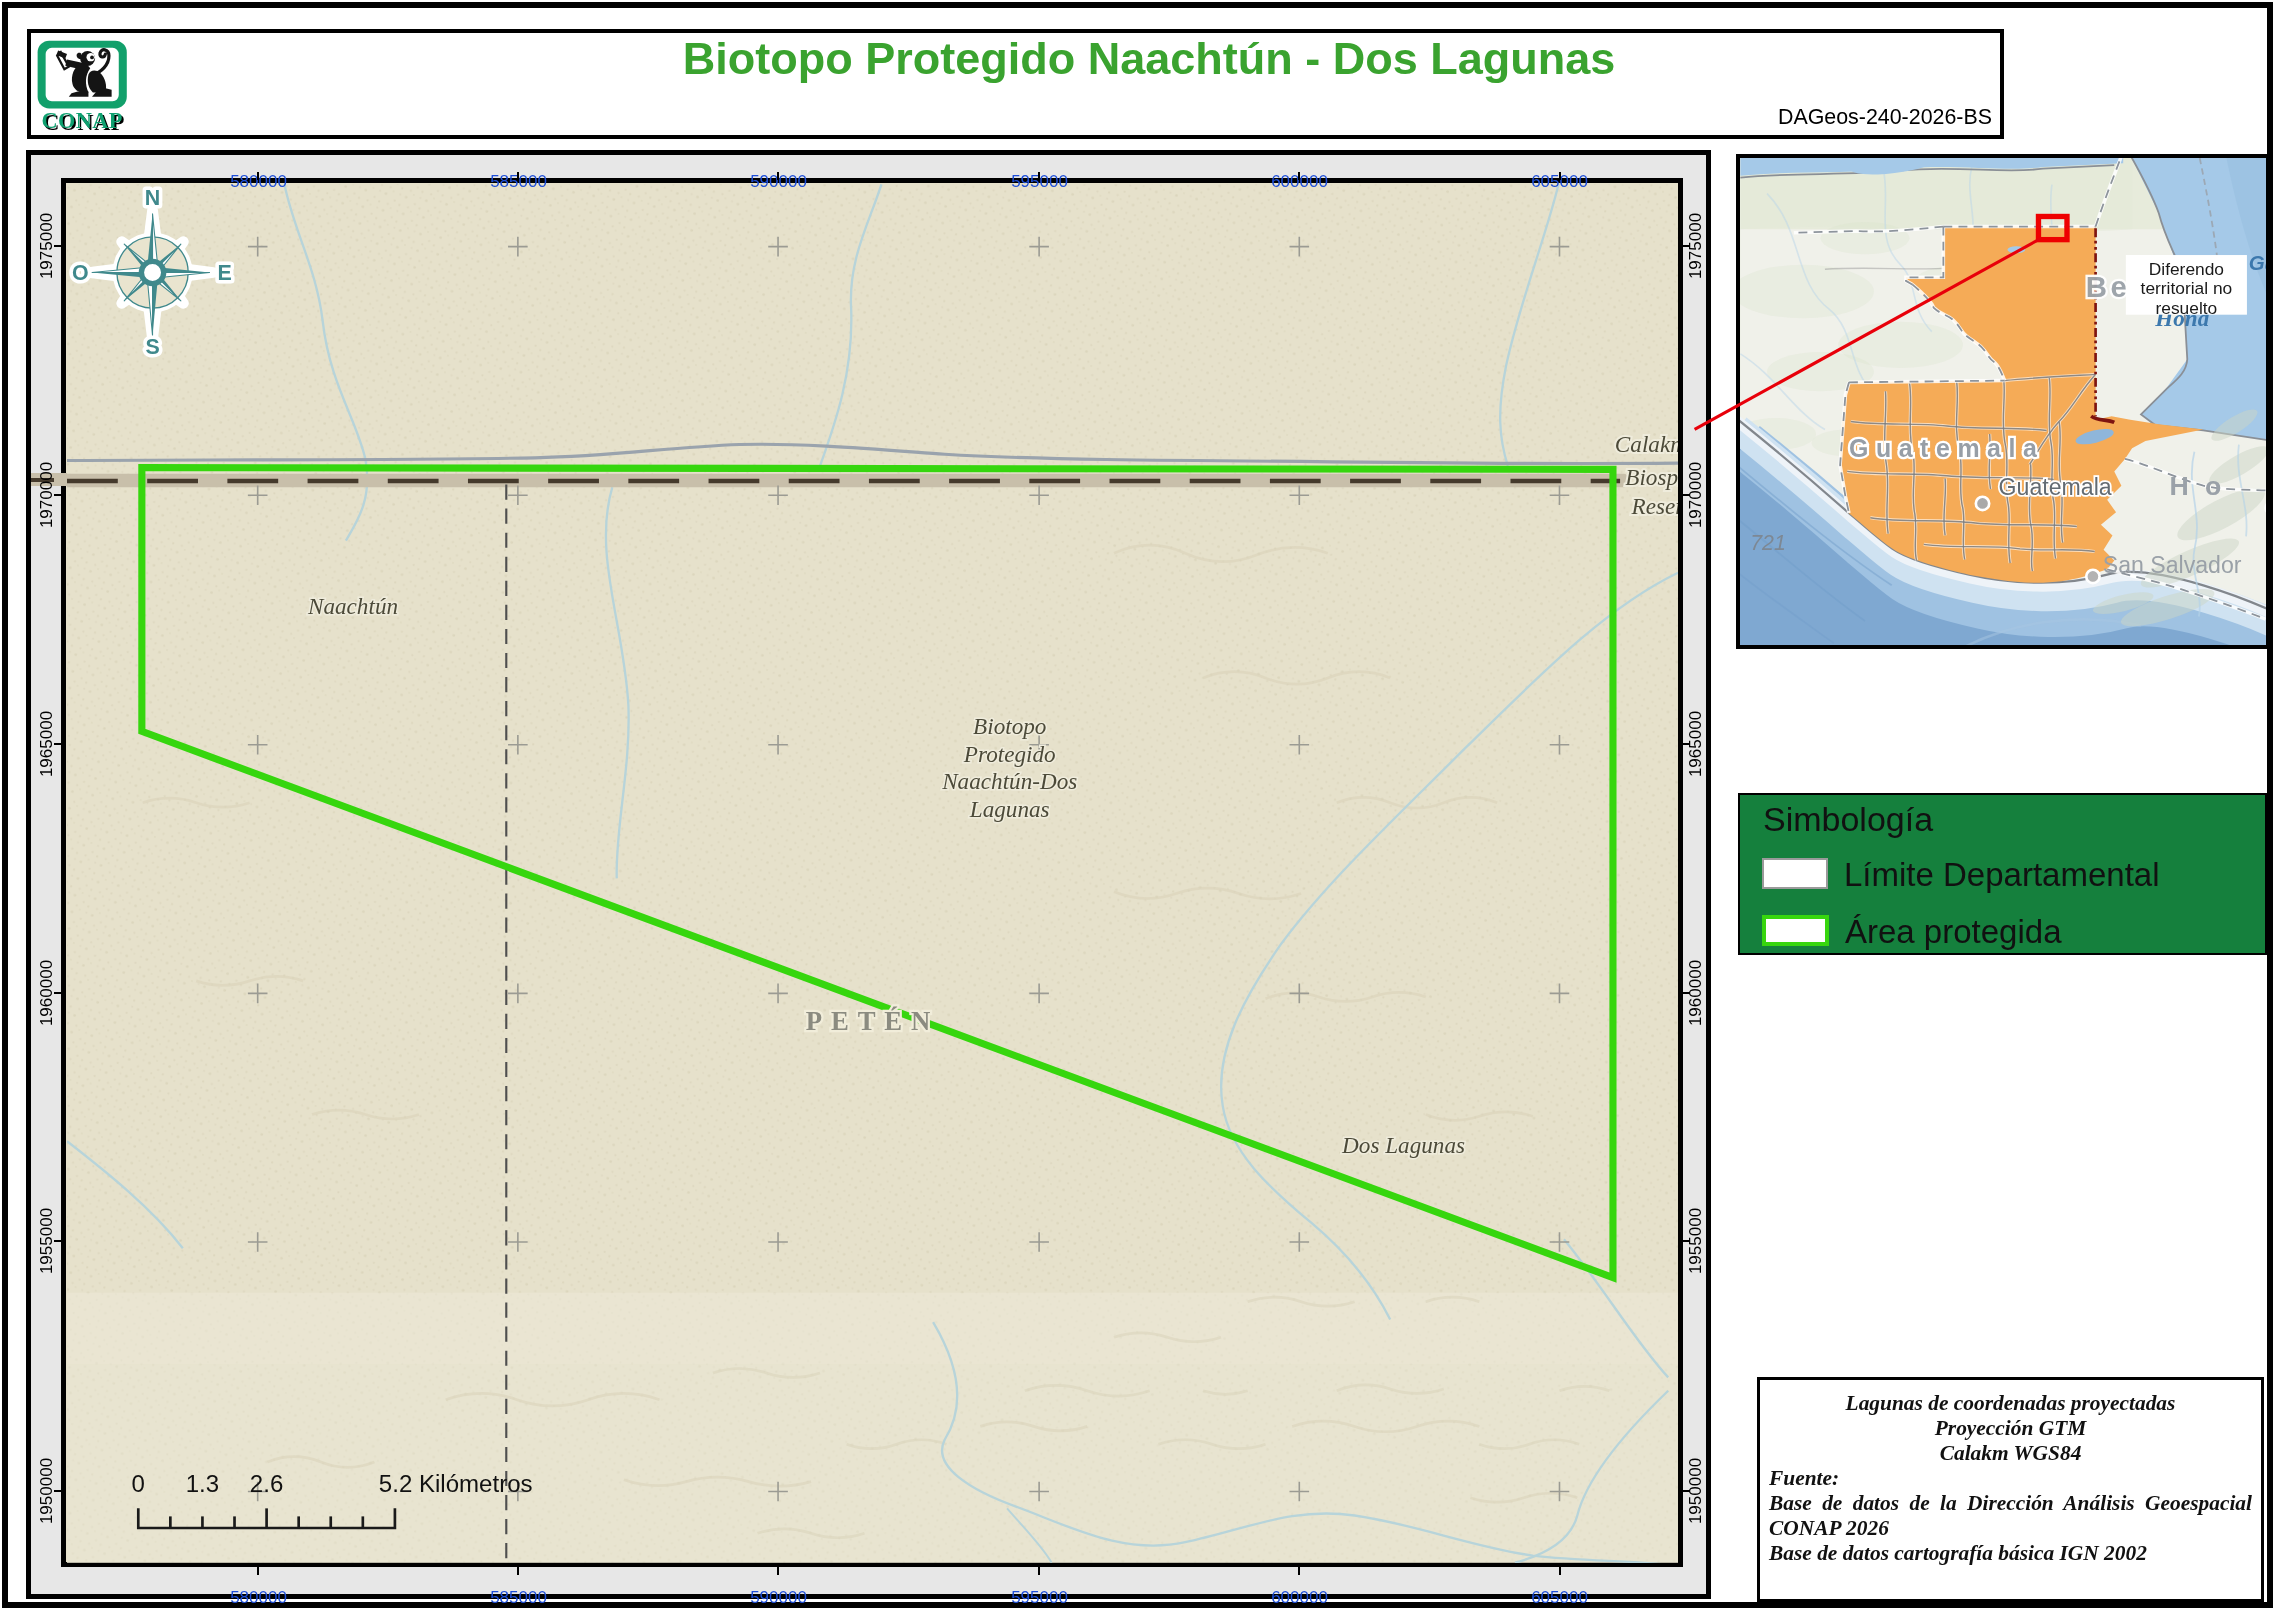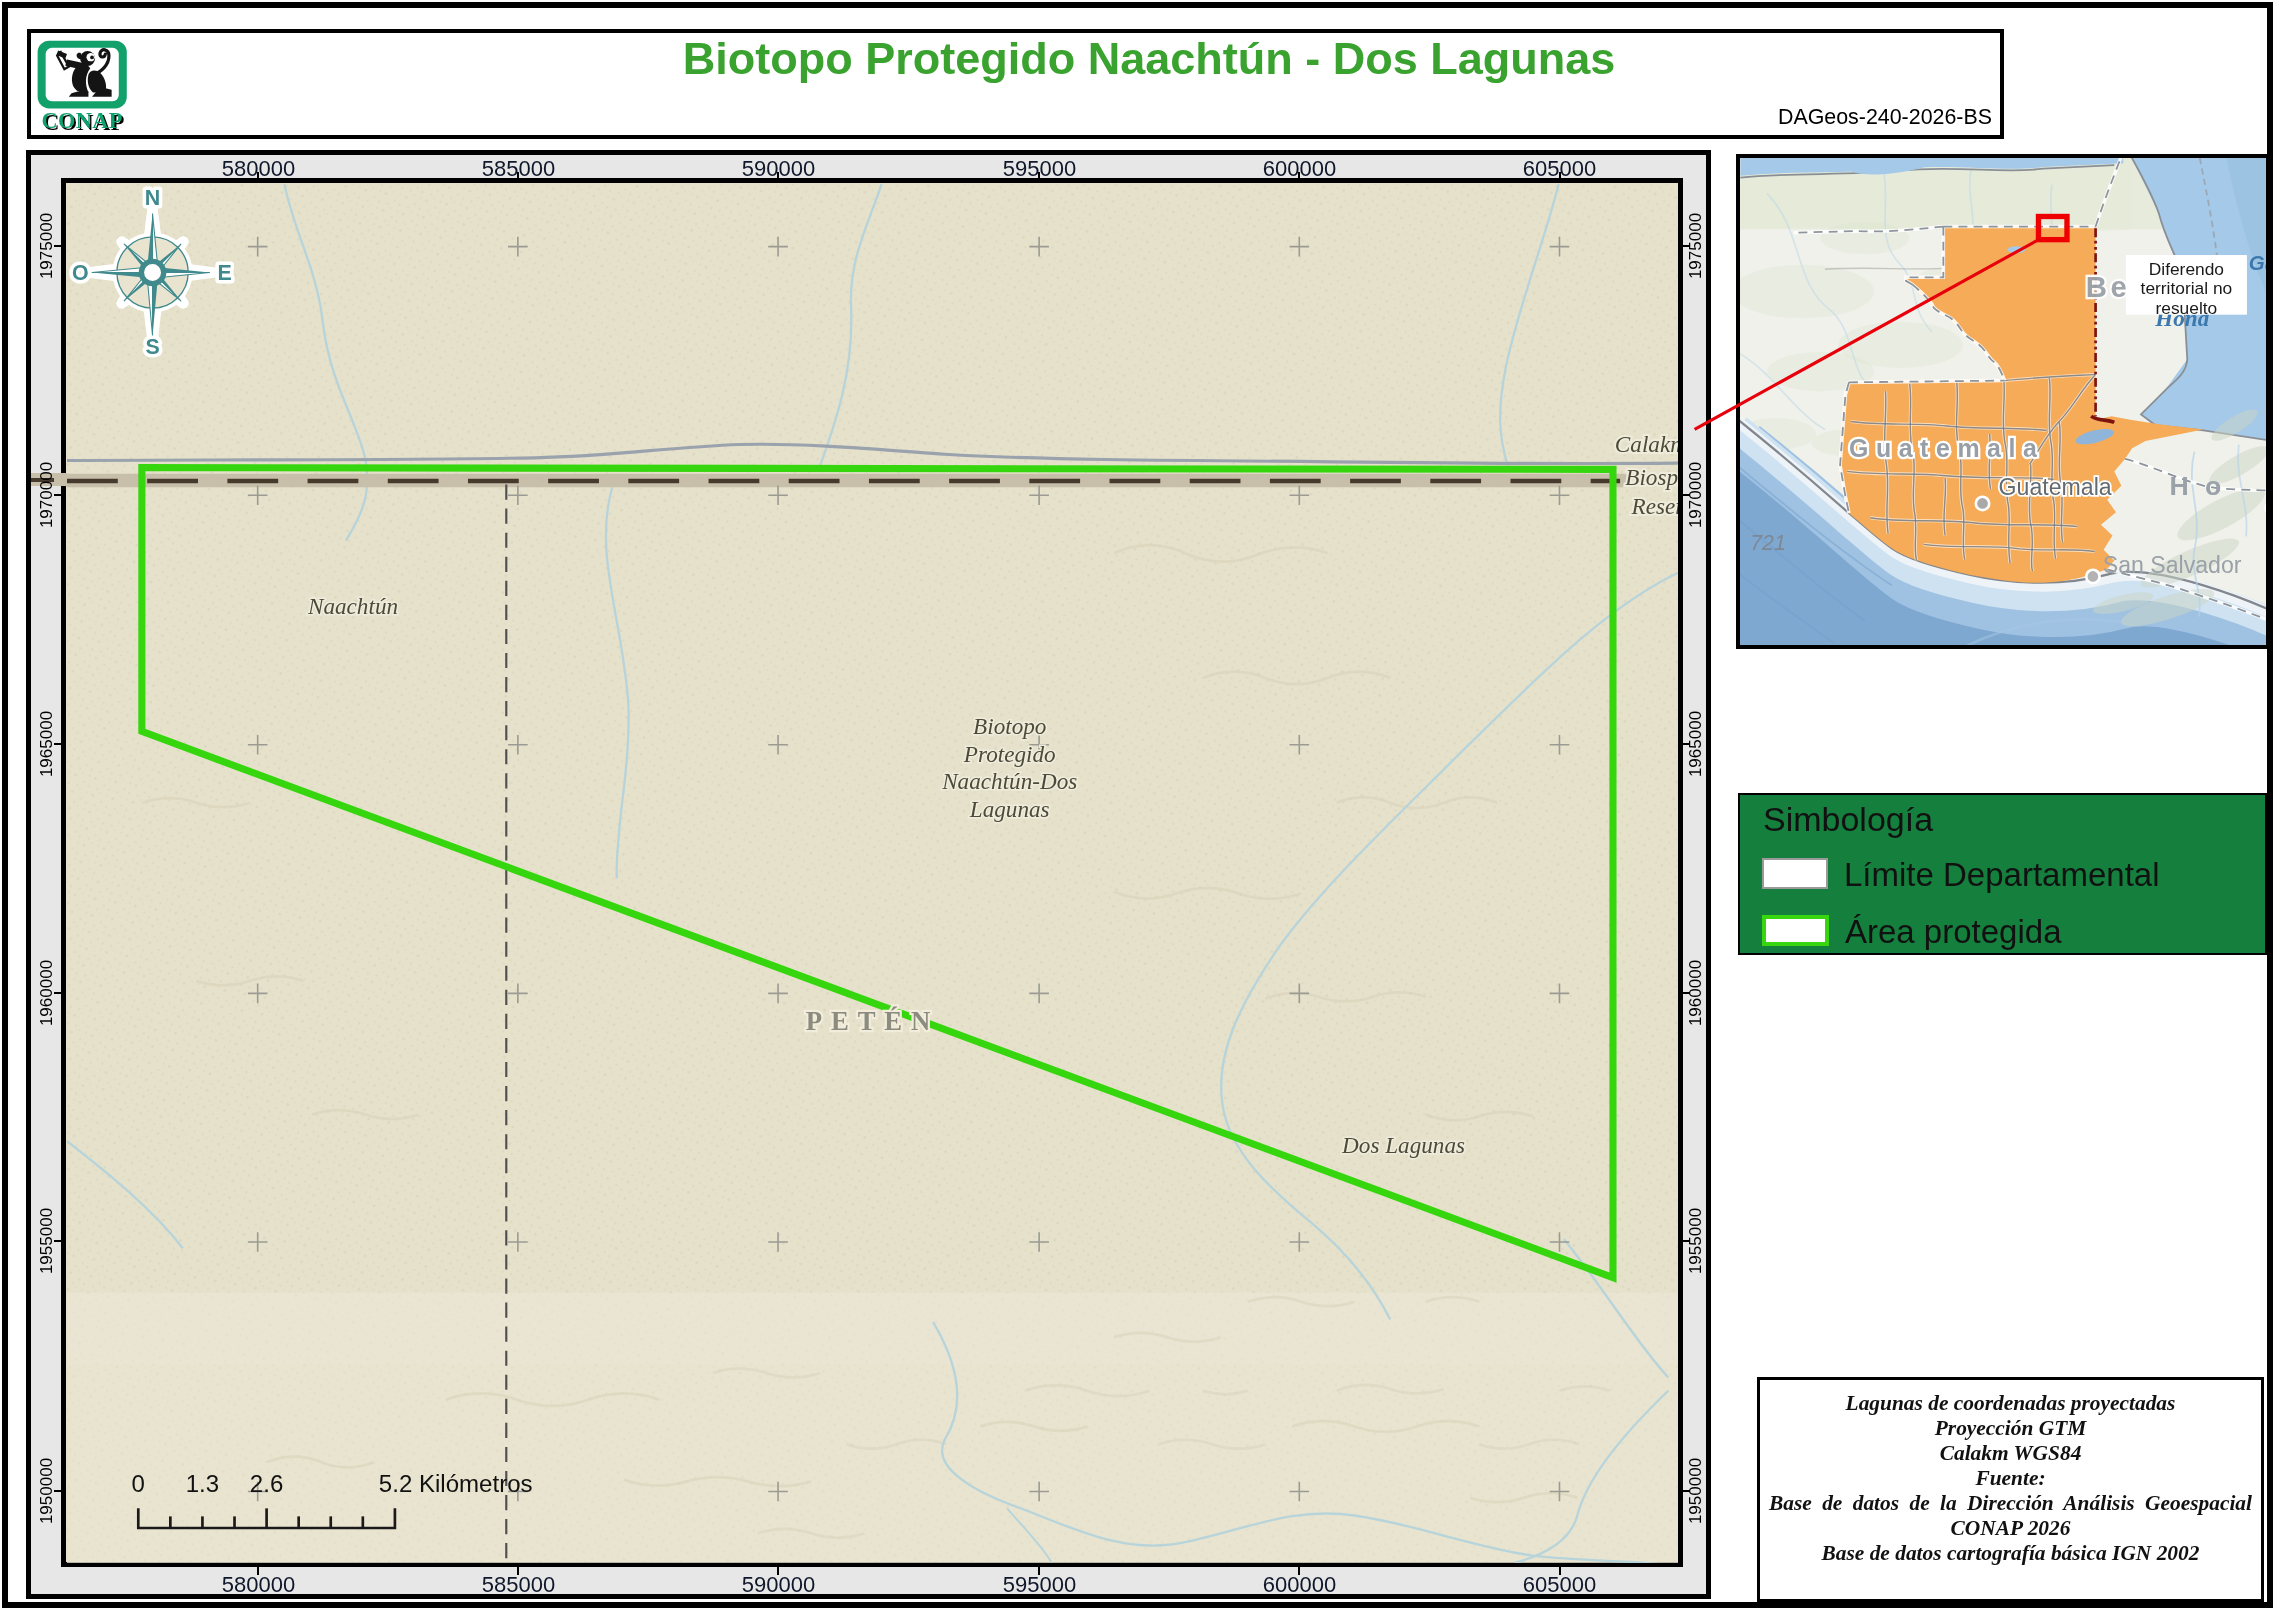--- a/index.html
+++ b/index.html
@@ -4,34 +4,34 @@
 <style>
   html,body{margin:0;padding:0;}
   body{width:2281px;height:1616px;position:relative;background:#ffffff;font-family:"Liberation Sans",sans-serif;overflow:hidden;}
   .abs{position:absolute;}
   #pageborder{left:1.8px;top:1.8px;width:2271px;height:1606px;border:6.2px solid #000;box-sizing:border-box;}
   #titlebox{left:27px;top:29px;width:1977px;height:110px;border:4.5px solid #000;box-sizing:border-box;background:#fff;}
   #maintitle{left:0;top:0;width:2236px;height:102px;line-height:52px;text-align:center;font-size:45px;font-weight:bold;color:#3aa32f;letter-spacing:0px;}
   #dageos{right:8px;bottom:5.3px;font-size:21.4px;color:#000;}
   #mapframe{left:26px;top:150px;width:1685px;height:1449px;border:5.3px solid #000;box-sizing:border-box;background:#e7e7e7;}
   #mapinner{position:absolute;left:30px;top:23px;width:1622px;height:1389px;border:5.3px solid #000;box-sizing:border-box;background:#e6e1cb;}
-  .gx{position:absolute;width:125px;margin-left:-62px;text-align:center;font-size:22px;color:#0f172a;}
+  .gx{position:absolute;width:125px;margin-left:-62px;text-align:center;font-size:17px;color:#1d4ed8;margin-top:16px;}
   .gy{position:absolute;width:125px;margin-left:-62px;margin-top:-9.8px;text-align:center;font-size:17px;color:#000;transform:rotate(-90deg);}
   .tick{position:absolute;background:#000;}
   #gridlabels{position:absolute;left:0;top:0;z-index:6;}
   #legend{left:1738px;top:793px;width:529px;height:162px;background:#15803d;border:2.7px solid #000;box-sizing:border-box;}
   #legend .t1{position:absolute;left:23px;top:5.3px;font-size:34px;color:#111;}
   #legend .sw1{position:absolute;left:22px;top:63px;width:62px;height:27px;background:#fff;border:2.7px solid #9a9a9a;}
   #legend .sw2{position:absolute;left:22px;top:120px;width:59px;height:23px;background:#fff;border:4.5px solid #37d60e;}
   #legend .l1{position:absolute;left:104px;top:61px;font-size:33px;color:#111;}
   #legend .l2{position:absolute;left:105px;top:118px;font-size:33px;color:#111;}
   #infobox{left:1757px;top:1377px;width:507px;height:225px;border:3.6px solid #000;box-sizing:border-box;background:#fff;
            font-family:"Liberation Serif",serif;font-style:italic;font-weight:bold;font-size:21.4px;color:#111;}
   #infobox .ctr{text-align:center;line-height:25px;}
-  #infobox .lft{text-align:center;line-height:25px;}
+  #infobox .lft{text-align:left;line-height:25px;}
   #infobox .jst{text-align:justify;line-height:25px;}
   #inset{left:1736px;top:154px;width:534px;height:495px;border:4.5px solid #000;box-sizing:border-box;background:#eceee4;overflow:hidden;}
   #bandext{left:31px;top:473px;width:36px;height:12.5px;background:#c8bfaa;z-index:5;}
   #bandext .dash{position:absolute;left:0;top:4.5px;width:36px;height:4.5px;background:repeating-linear-gradient(90deg,#453a2c 0 23px,rgba(0,0,0,0) 23px 36px);}
   #overlay{left:0;top:0;width:2281px;height:1616px;z-index:6;pointer-events:none;}
 </style>
 </head>
 <body>
 <div id="pageborder" class="abs"></div>
 

